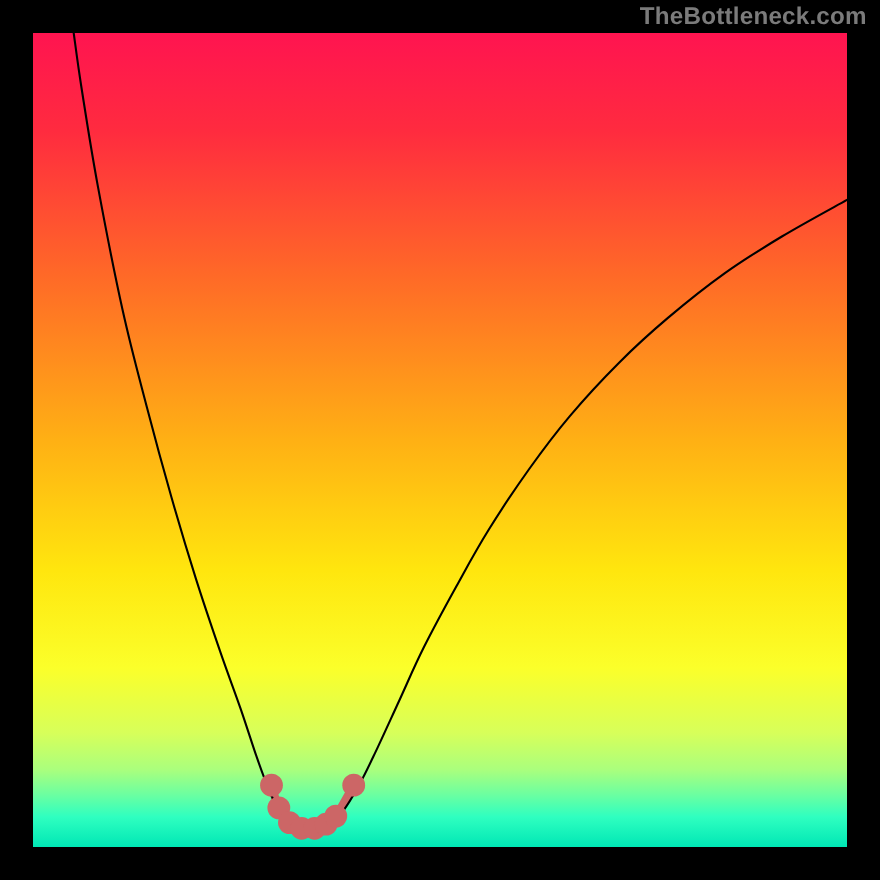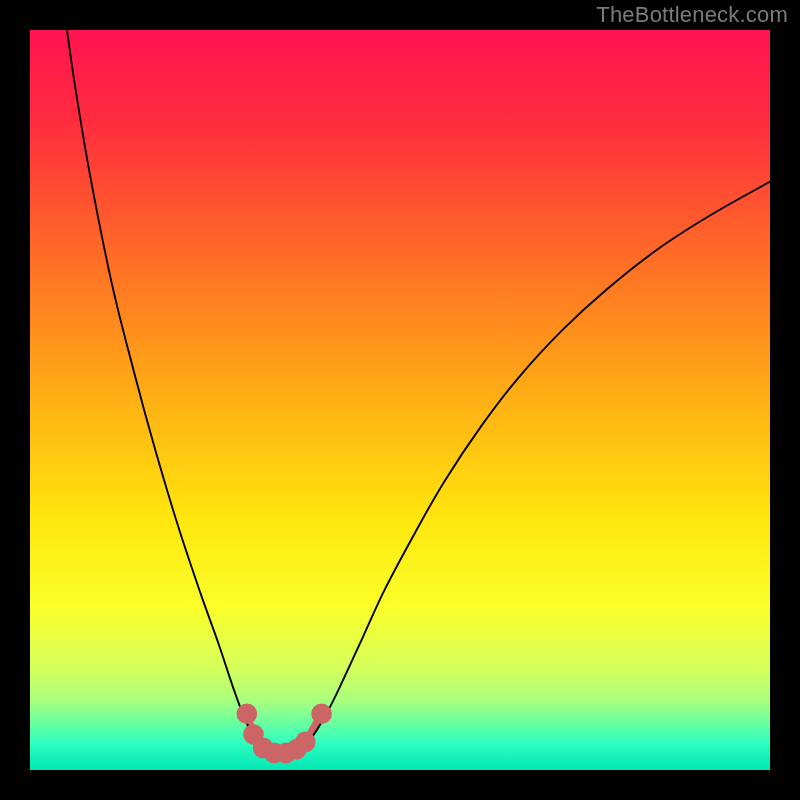--- a/index.html
+++ b/index.html
@@ -25,21 +25,21 @@
     top: 0;
     width: 740px;
     height: 740px;
   }
   .watermark {
     position: absolute;
     top: 2px;
     right: 12px;
     color: #7b7b7b;
     font-size: 22px;
-    font-weight: 400;
+    font-weight: 700;
     letter-spacing: 0.2px;
     z-index: 10;
     margin-left: 46px;
   }
 </style>
 </head>
 <body>
 
 <div class="watermark">TheBottleneck.com</div>
 

